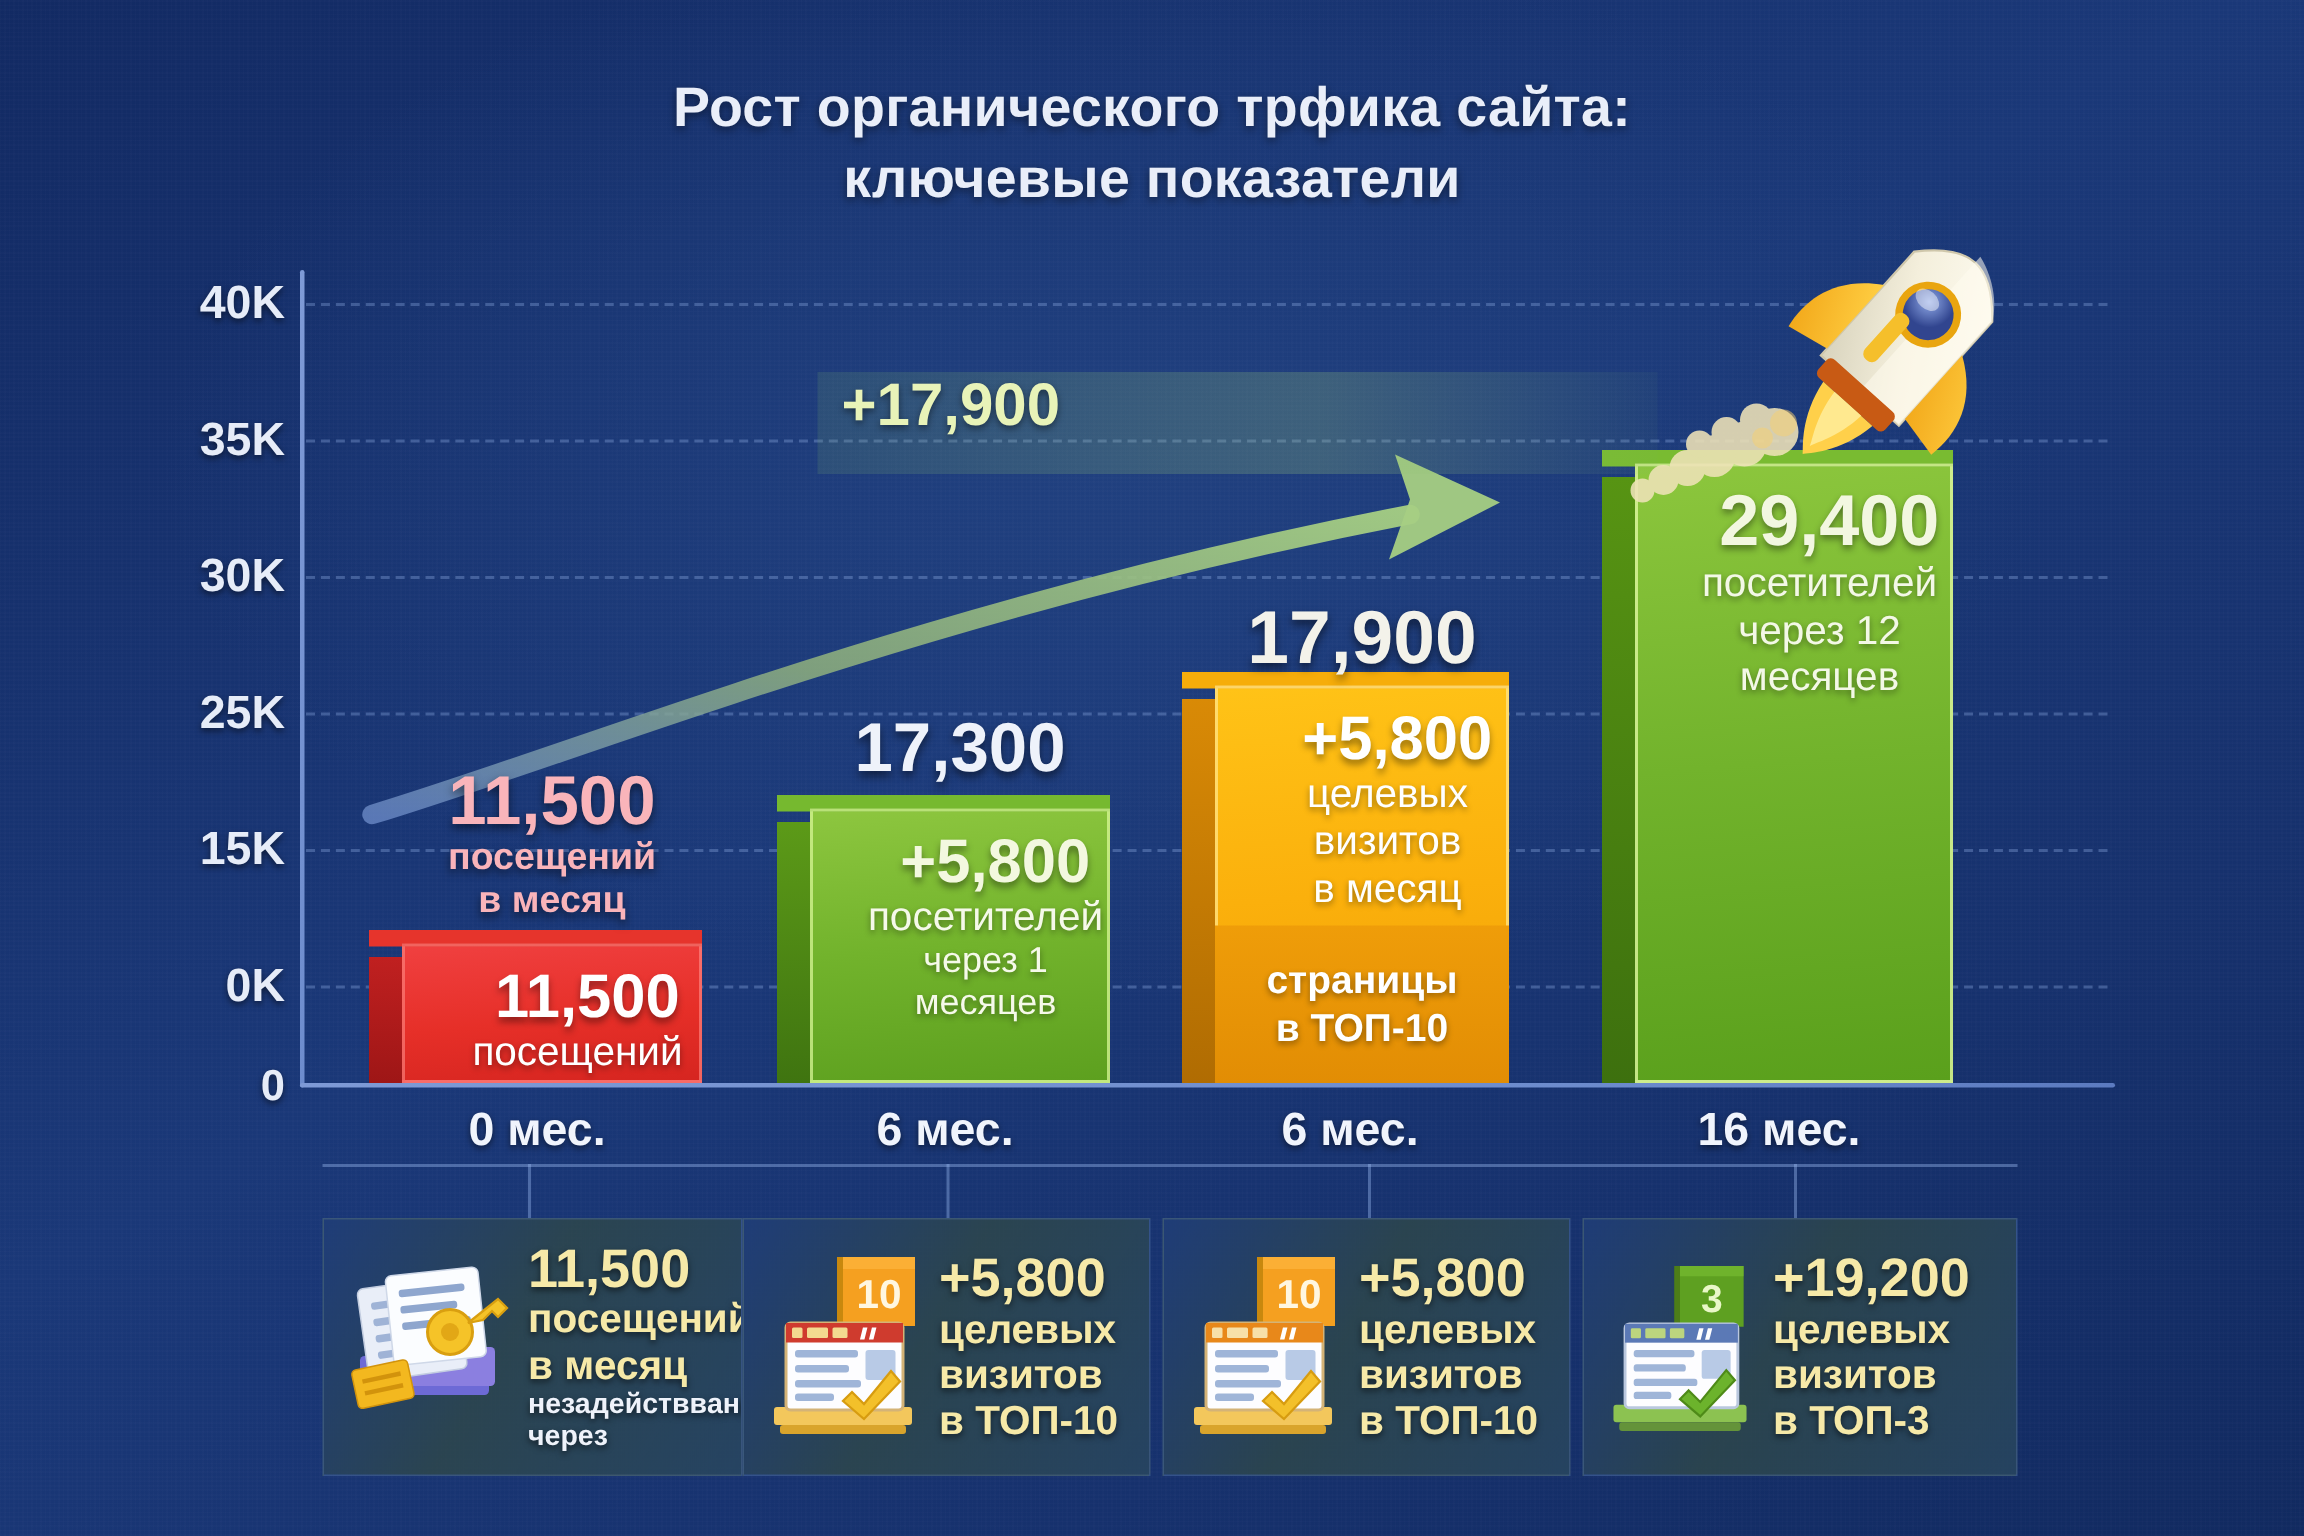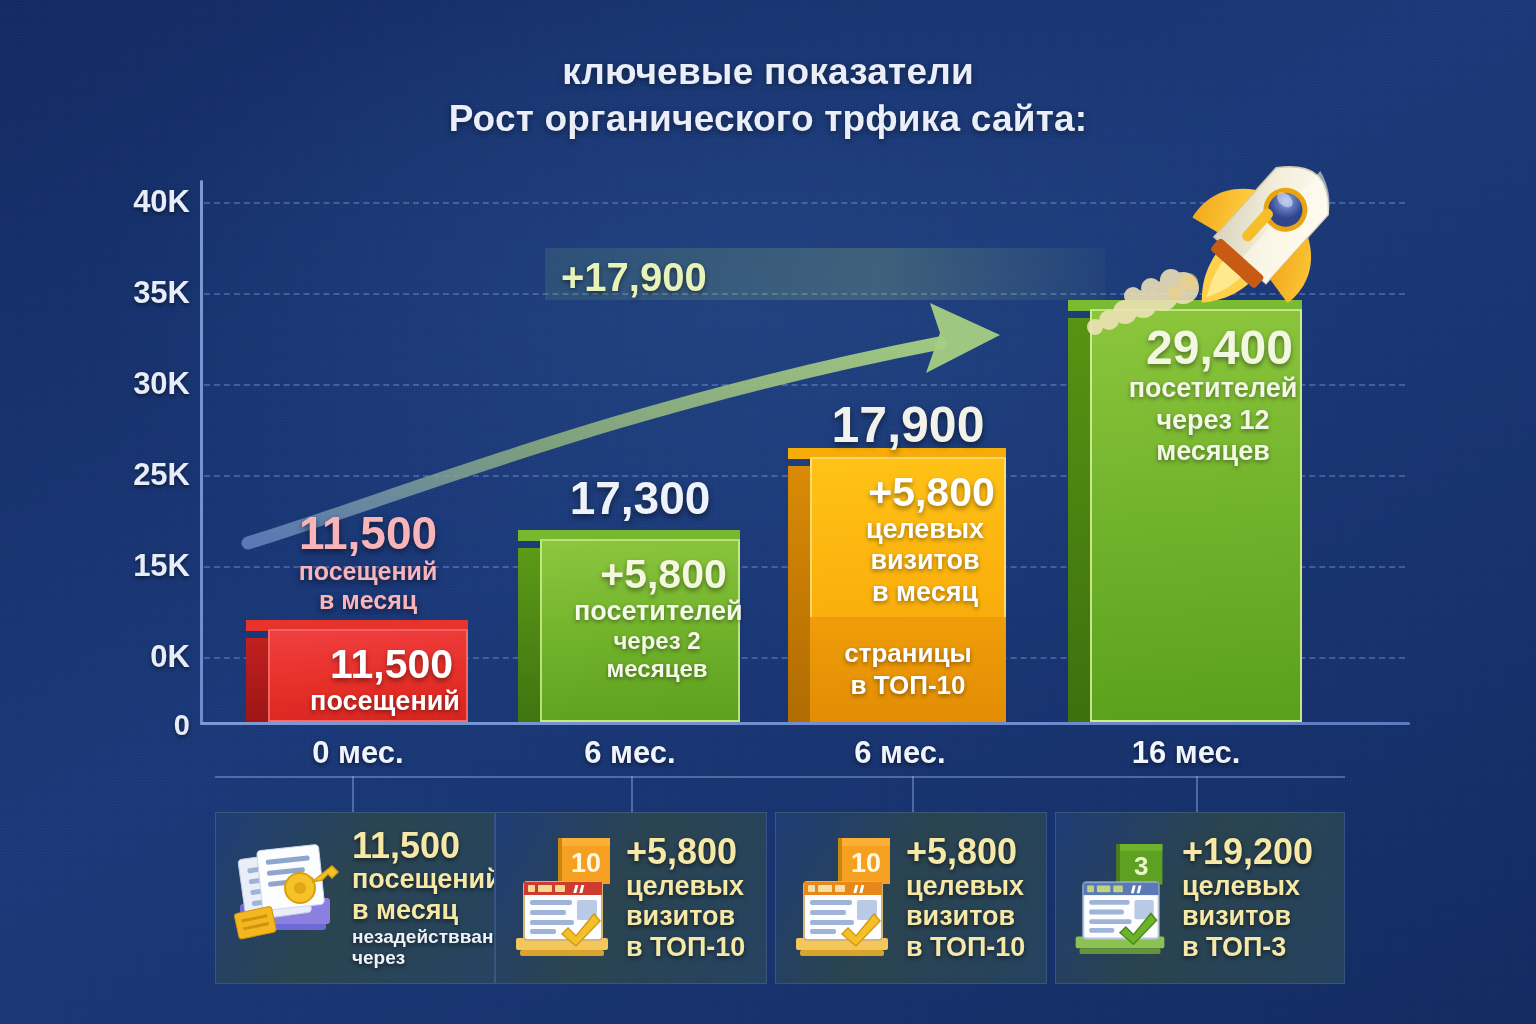--- a/index.html
+++ b/index.html
@@ -38,21 +38,21 @@
     color:#e6ecf8;font-size:31px;font-weight:bold;text-shadow:0 2px 4px rgba(0,0,0,.5);}
   .ytick.zero{font-size:29px;}
 
   
   .bar{position:absolute;bottom:3px;box-sizing:border-box;}
   .bar .side{position:absolute;left:-22px;top:9px;bottom:0;width:22px;}
   .bar .face{position:absolute;inset:0;border:2px solid rgba(255,255,255,.45);box-sizing:border-box;}
   .bar .top{position:absolute;left:-22px;right:0;top:-9px;height:11px;}
   .bar .inner{position:relative;z-index:3;padding-top:14px;text-align:center;color:#fff;}
   .bar .big{font-size:41px;font-weight:bold;line-height:1.05;text-shadow:0 3px 5px rgba(0,0,0,.4);padding-left:47px;}
-  .bar .sub{font-size:27px;font-weight:bold;line-height:1.16;text-shadow:0 2px 4px rgba(0,0,0,.4);padding-left:34px;}
+  .bar .sub{font-size:27px;font-weight:normal;line-height:1.16;text-shadow:0 2px 4px rgba(0,0,0,.4);padding-left:34px;}
 
   
   #bar1 .side{background:linear-gradient(180deg,#c02020,#9e1616);}
   #bar1 .face{background:linear-gradient(175deg,#f04040 0%,#e62f28 55%,#d62520 100%);border-color:rgba(255,140,135,.6);}
   #bar1 .top{background:#e6342c;}
   
   #bar2 .side{background:linear-gradient(180deg,#5c9a18,#3f7410);}
   #bar2 .face{background:linear-gradient(175deg,#8dc63f 0%,#72b32c 50%,#5da01f 100%);border-color:rgba(215,245,150,.75);}
   #bar2 .top{background:#76b92f;}
   
@@ -75,22 +75,22 @@
   
   .valtop{position:absolute;text-align:center;font-weight:bold;text-shadow:0 3px 6px rgba(0,0,0,.5);}
   .valtop .n{font-size:46px;line-height:1.02;}
   .valtop .t{font-size:25px;line-height:1.18;font-weight:bold;}
 
   
   .xlabel{position:absolute;top:735px;text-align:center;color:#f0f4fc;
     font-size:31px;font-weight:bold;text-shadow:0 2px 4px rgba(0,0,0,.5);}
 
   
-  .banner{position:absolute;left:545px;top:248px;width:560px;height:52px;
-    display:flex;align-items:flex-end;
+  .banner{position:absolute;left:545px;top:248px;width:560px;height:68px;
+    display:flex;align-items:flex-start;
     background:linear-gradient(90deg, rgba(120,175,105,.16), rgba(150,195,120,.26) 60%, rgba(120,175,105,.05));
     padding-left:16px;box-sizing:border-box;}
   .banner .plus{color:#e8f3b8;font-size:40px;font-weight:bold;text-shadow:0 2px 5px rgba(0,0,0,.45);}
   .banner .txt{color:#eef3fb;font-size:33px;font-weight:bold;margin-left:12px;text-shadow:0 2px 5px rgba(0,0,0,.45);}
 
   
   .connector{position:absolute;background:rgba(150,180,235,.42);}
 
   
   .card{position:absolute;top:812px;height:172px;box-sizing:border-box;
@@ -106,22 +106,22 @@
   
   .rocket{position:absolute;left:1170px;top:150px;width:180px;height:175px;}
   .smoke{position:absolute;left:1075px;top:268px;width:130px;height:70px;}
 </style>
 </head>
 <body>
 
 <div id="stage">
 
   <div class="title">
+    <div>Рост органического трфика сайта:</div>
     <div>ключевые показатели</div>
-    <div>Рост органического трфика сайта:</div>
   </div>
 
   <div class="plot">
 
     <div class="gridline" style="top:22px;"></div>
     <div class="gridline" style="top:113px;"></div>
     <div class="gridline" style="top:204px;"></div>
     <div class="gridline" style="top:295px;"></div>
     <div class="gridline" style="top:386px;"></div>
     <div class="gridline" style="top:477px;"></div>
@@ -161,21 +161,21 @@
       <div class="t">в месяц</div>
     </div>
 
     <div class="bar" id="bar2" style="left:340px;width:200px;height:183px;">
       <div class="top"></div>
       <div class="side"></div>
       <div class="face"></div>
       <div class="inner">
         <div class="big">+5,800</div>
         <div class="sub">посетителей</div>
-        <div class="sub" style="font-size:24px;">через 2 месяцев</div>
+        <div class="sub" style="font-size:24px;">через 1 месяцев</div>
       </div>
     </div>
     <div class="valtop" style="left:330px;top:295px;width:220px;color:#eef2fa;">
       <div class="n">17,300</div>
     </div>
 
     <div class="bar" id="bar3" style="left:610px;width:196px;height:265px;">
       <div class="top"></div>
       <div class="side"></div>
       <div class="face"></div>

